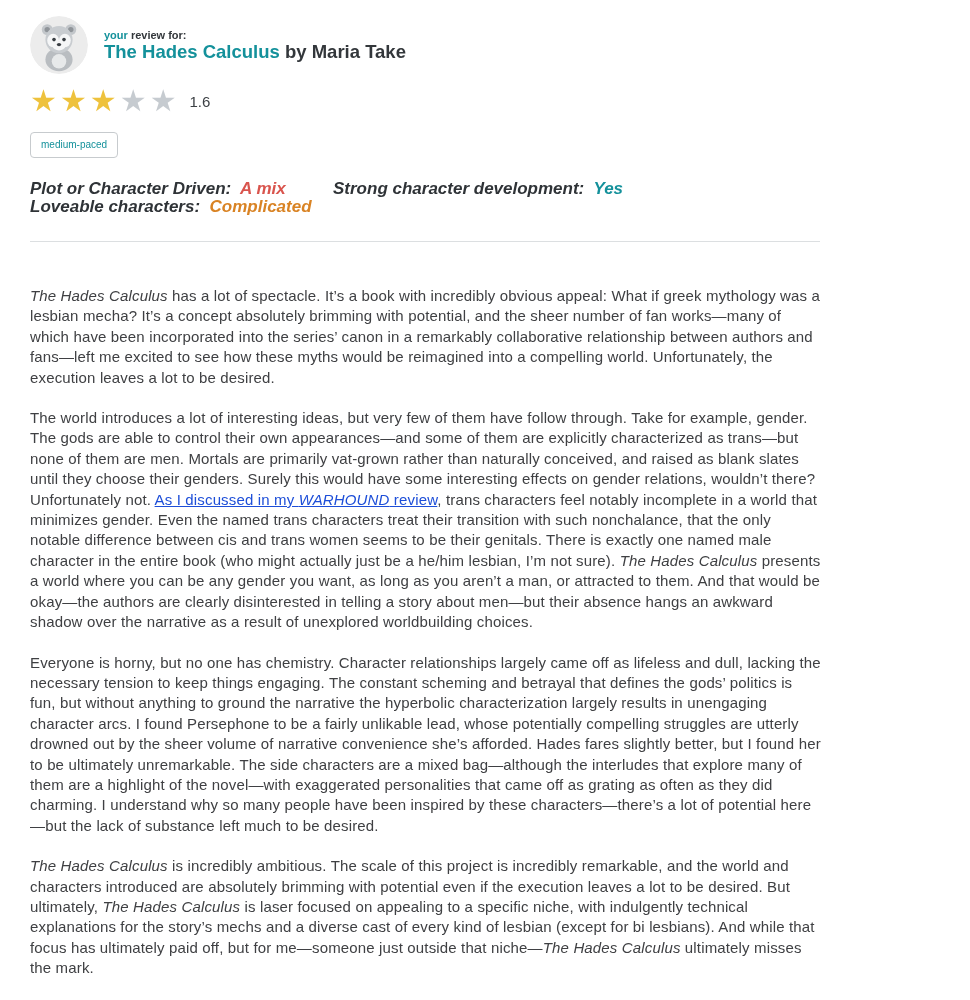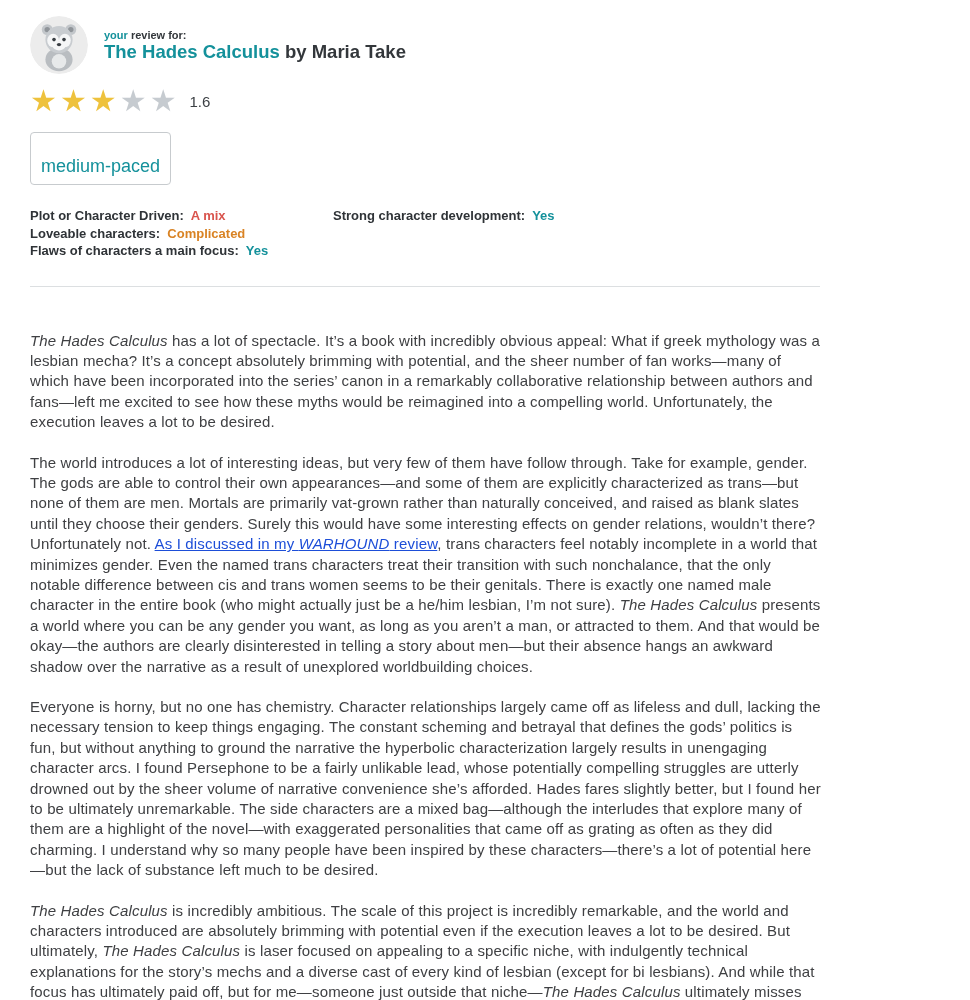--- a/index.html
+++ b/index.html
@@ -27,28 +27,28 @@
   .book-author { color: #33373b; }
 
   .rating-row { margin-top: 12px; display: flex; align-items: center; }
   .stars { font-size: 30px; line-height: 30px; letter-spacing: 3px; }
   .star { display: inline-block; }
   .rating-value { font-size: 15px; color: #3c4044; margin-left: 10px; font-weight: normal; }
 
   .pace-chip {
     display: inline-block; margin-top: 16px;
     border: 1px solid #c7cbce; border-radius: 4px;
-    padding: 23px 10px 7px;
-    font-size: 18px; color: #14919b;
+    padding: 6px 10px 7px;
+    font-size: 10px; color: #14919b;
   }
 
   .attrs { margin-top: 22px; display: flex; }
   .attr-col-left { width: 267px; flex: 0 0 auto; }
   .attr-col-right { flex: 1; margin-left: 36px; }
-  .attr-row { font-size: 13px; line-height: 17.5px; white-space: nowrap; }
+  .attr-row { font-size: 17px; line-height: 17.5px; white-space: nowrap; font-style: italic; }
   .attr-label { font-weight: bold; color: #2f3337; }
   .attr-value { font-weight: bold; }
 
   .divider { border: none; border-top: 1px solid #dcdfe1; margin: 26px 0 0; width: 790px; }
 
   .review-body { margin-top: 44px; width: 792px; }
   .review-body p {
     font-size: 15px; line-height: 20.4px; color: #3f4043;
     margin-bottom: 20px; letter-spacing: 0.15px;
   }
@@ -96,21 +96,20 @@
     <div class="stars" id="stars"><span class="star" style="color: rgb(238, 194, 61);">★</span><span class="star" style="color: rgb(238, 194, 61);">★</span><span class="star" style="color: rgb(238, 194, 61);">★</span><span class="star" style="color: rgb(198, 203, 208);">★</span><span class="star" style="color: rgb(198, 203, 208);">★</span></div>
     <span class="rating-value">1.6</span>
   </div>
 
   <div class="pace-chip">medium-paced</div>
 
   <div class="attrs">
     <div class="attr-col-left" id="attr-left">
         <div class="attr-row"><span class="attr-label">Plot or Character Driven:&nbsp; </span><span class="attr-value" style="color: rgb(217, 84, 77);">A mix</span></div>
         <div class="attr-row"><span class="attr-label">Loveable characters:&nbsp; </span><span class="attr-value" style="color: rgb(217, 131, 36);">Complicated</span></div>
-        <div class="attr-row"><span class="attr-label">Flaws of characters a main focus:&nbsp; </span><span class="attr-value" style="color: rgb(20, 145, 155);">Yes</span></div>
       </div>
     <div class="attr-col-right" id="attr-right">
         <div class="attr-row"><span class="attr-label">Strong character development:&nbsp; </span><span class="attr-value" style="color: rgb(20, 145, 155);">Yes</span></div>
       </div>
   </div>
 
   <hr class="divider">
 
   <div class="review-body" id="review-body">
       <p><span class="italic">The Hades Calculus</span><span> has a lot of spectacle. It’s a book with incredibly obvious appeal: What if greek mythology was a lesbian mecha? It’s a concept absolutely brimming with potential, and the sheer number of fan works—many of which have been incorporated into the series’ canon in a remarkably collaborative relationship between authors and fans—left me excited to see how these myths would be reimagined into a compelling world. Unfortunately, the execution leaves a lot to be desired.</span></p>

